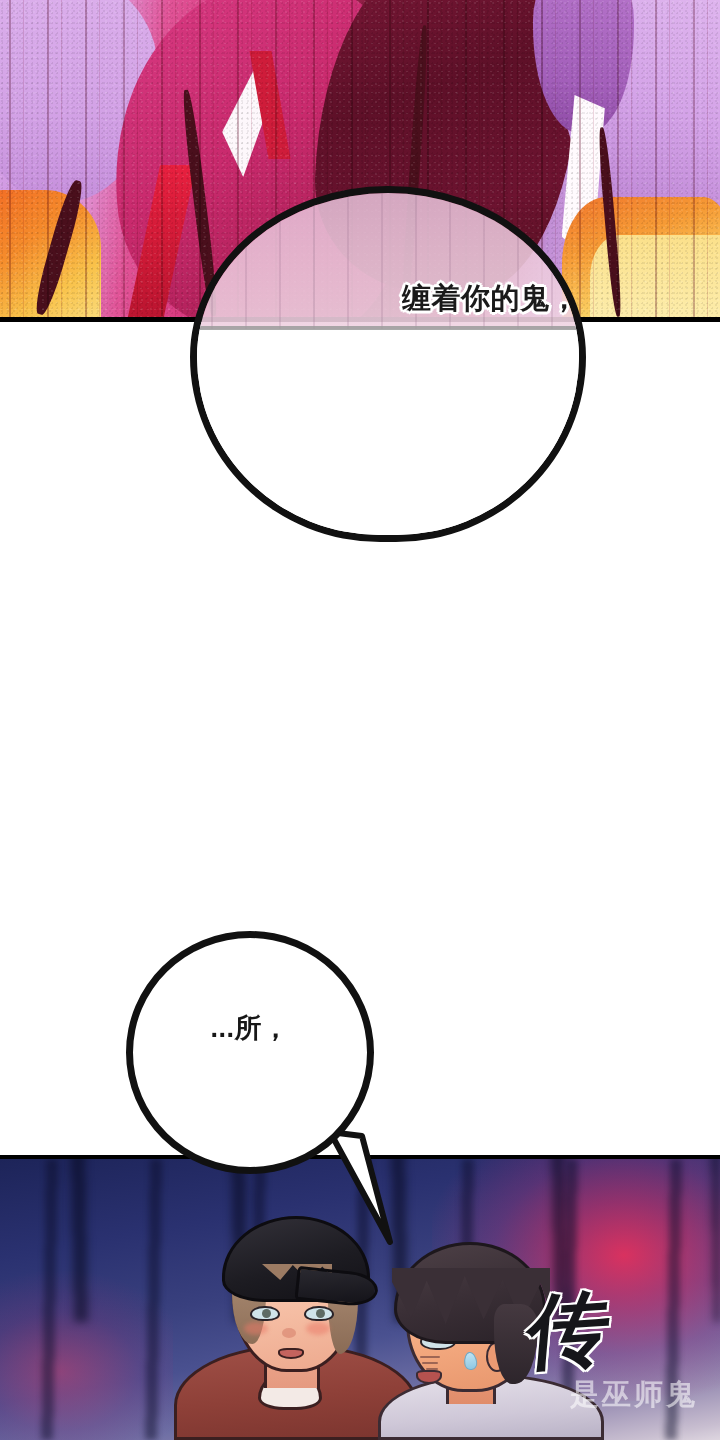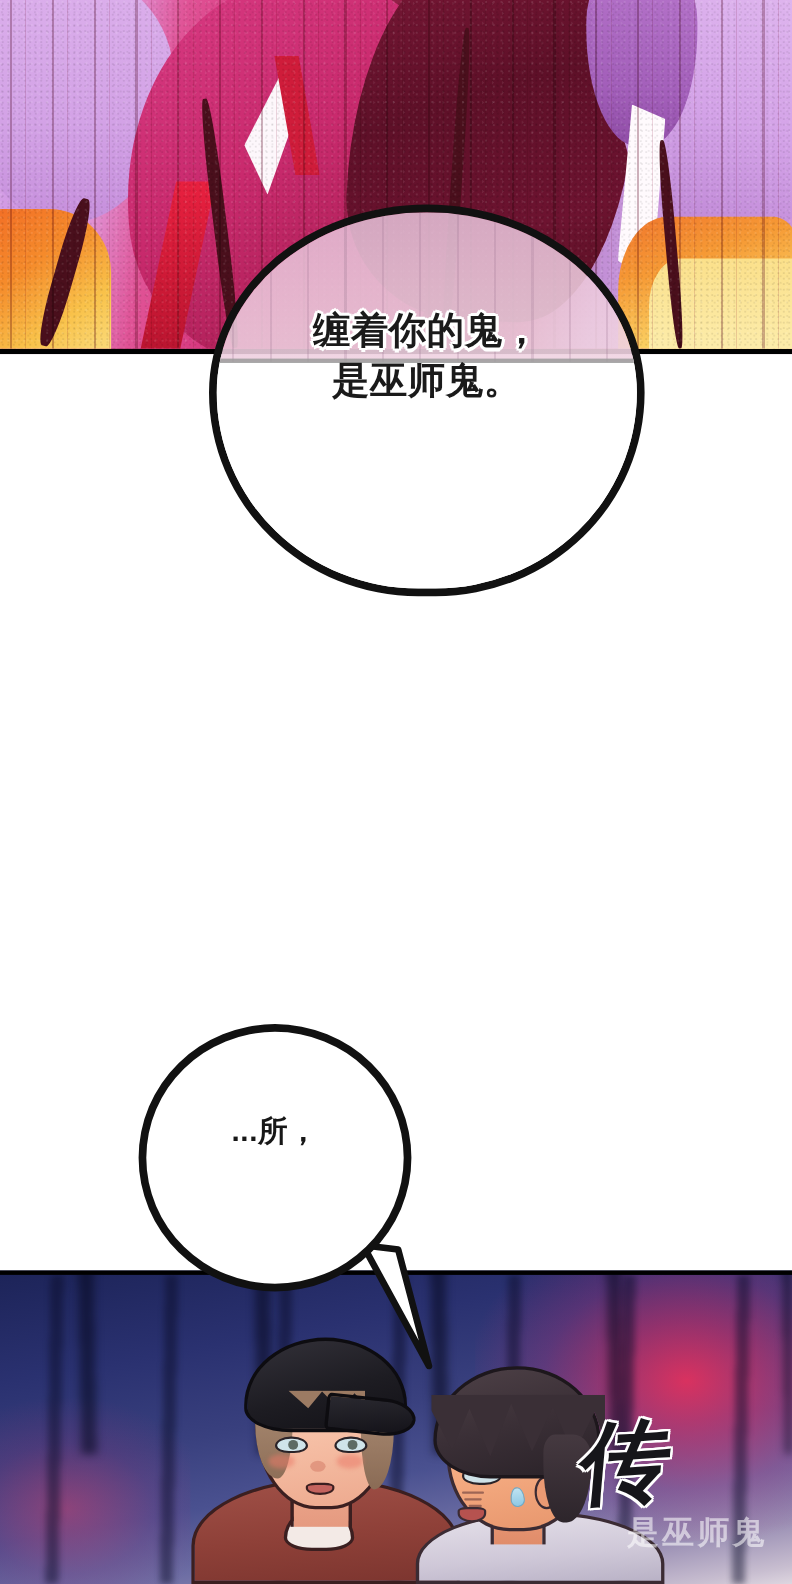--- a/index.html
+++ b/index.html
@@ -380,22 +380,22 @@
   .bubble1-fill-bot {
     position:absolute; left:0; top:136px; width:100%; bottom:0;
     background:#ffffff;
   }
   .bubble1-seam {
     position:absolute; left:0; top:133px; width:100%; height:4px;
     background:#9b9b9b; opacity:.85;
   }
   .b1-text {
     position:absolute; left:0; top:86px; width:100%;
-    text-align:center;
-    font-size:34px; line-height:1.33;
+    text-align:right;
+    font-size:29px; line-height:1.33;
     font-weight:700; color:#1a1a1a;
     letter-spacing:0.5px;
     z-index:3;
   }
   .b1-line {
     display:block; white-space:nowrap;
   }
   .b1-line.outlined {
     color:#1a1a1a;
     text-shadow:
@@ -528,21 +528,20 @@
       <div class="B-sidehair"></div>
     </div>
   </div>
 
   <div class="bubble1">
     <div class="bubble1-fill-top"></div>
     <div class="bubble1-fill-bot"></div>
     <div class="bubble1-seam"></div>
     <div class="b1-text">
       <span class="b1-line outlined">缠着你的鬼，</span>
-      <span class="b1-line">是巫师鬼。</span>
     </div>
   </div>
 
   <svg class="bubble2-tail" viewBox="0 0 70 115">
     <polygon points="2,2 34,6 62,112 14,24" fill="#ffffff" stroke="#111111" stroke-width="6" stroke-linejoin="round"></polygon>
   </svg>
   <div class="bubble2">
     <div class="b2-text">
       <span class="b2-line">...所，</span>
     </div>

